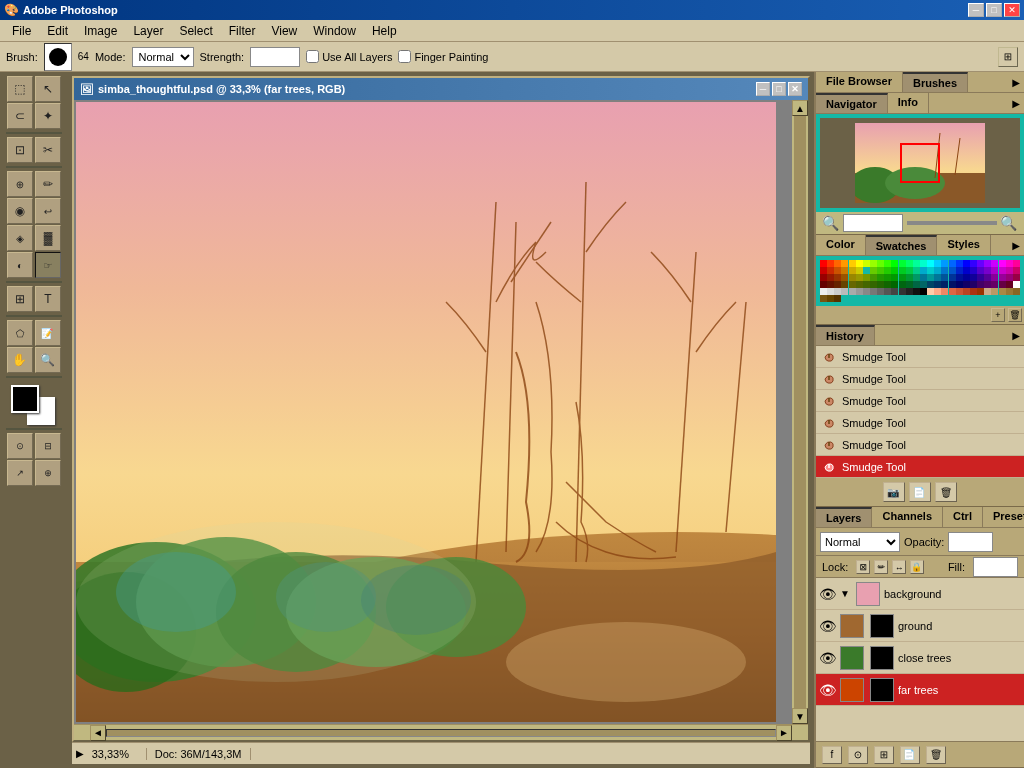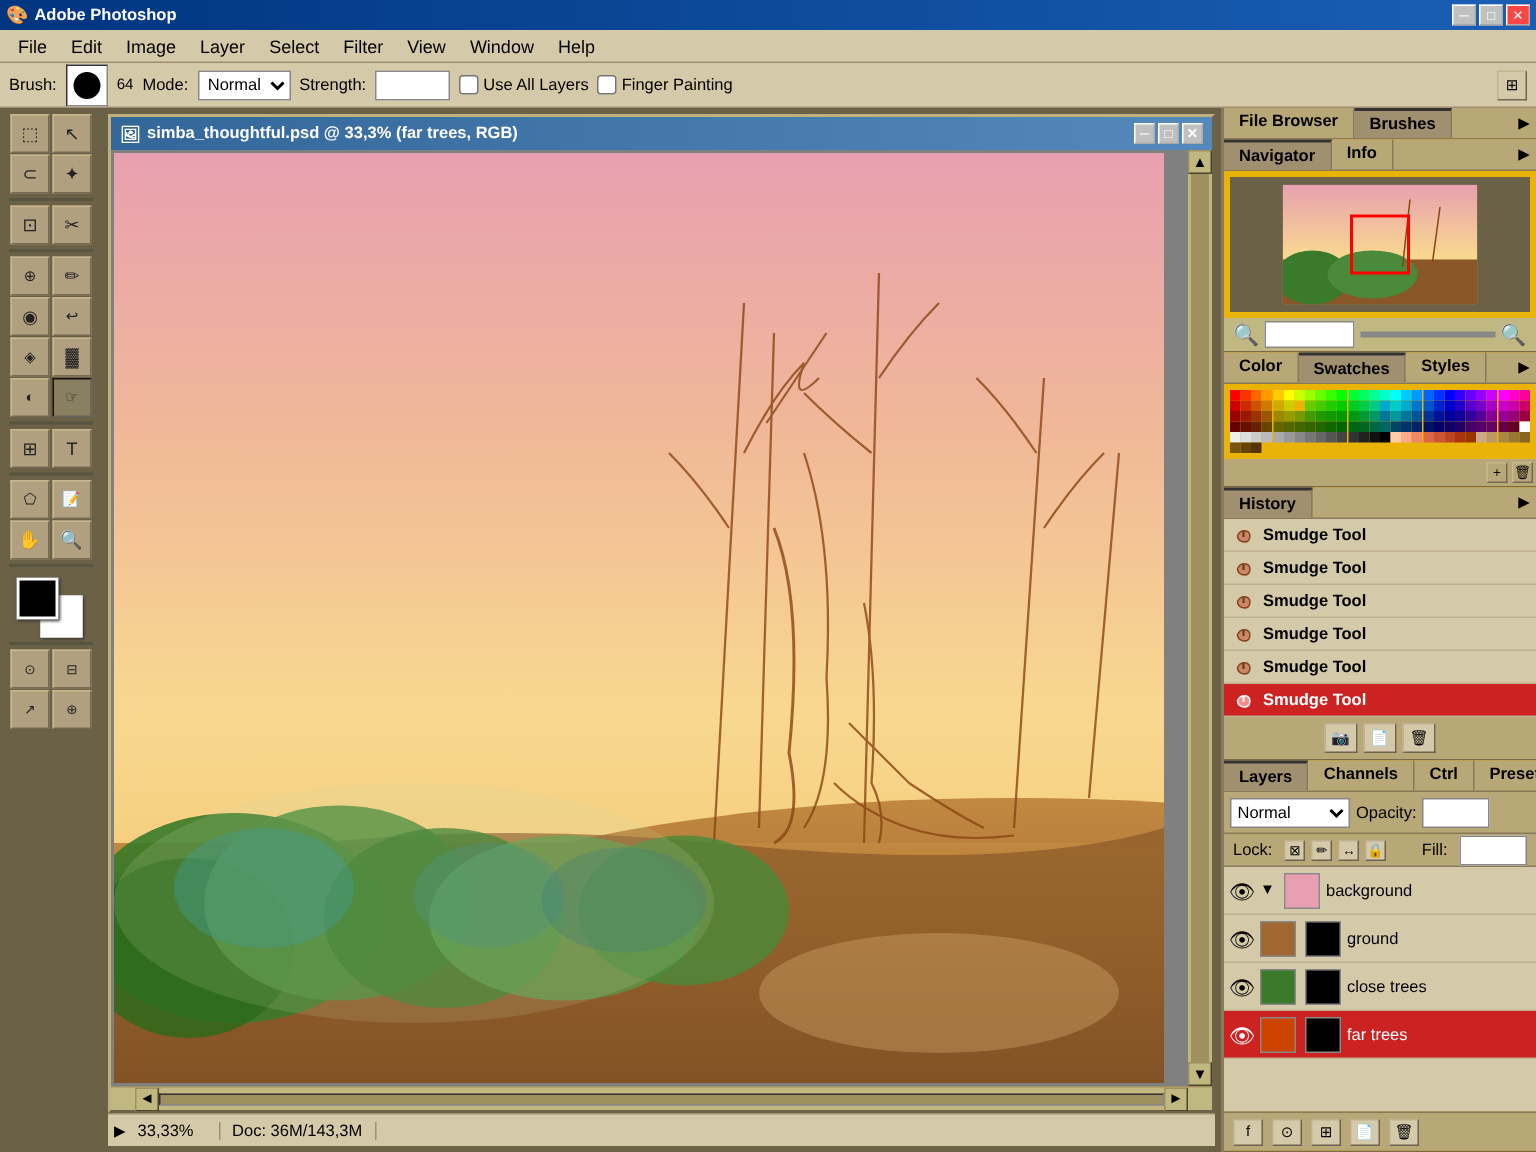--- a/index.html
+++ b/index.html
@@ -152,21 +152,21 @@
       width: 210px;
       background: #a09070;
       display: flex;
       flex-direction: column;
       flex-shrink: 0;
       border-left: 2px solid #8a7a5a;
     }
 
     
     .panel-section {
-      background: #eab308;
+      background: #14b8a6;
       border-bottom: 1px solid #7a6a4a;
     }
     .panel-btn { width: 14px; height: 14px; background: #b8a878; border: 1px outset #c8b890; font-size: 9px; cursor: pointer; display: flex; align-items: center; justify-content: center; }
 
     
     #navigator-panel { }
     .navigator-preview {
       height: 90px;
       background: #6b6147;
       margin: 4px;
@@ -201,21 +201,21 @@
       gap: 0;
       padding: 4px;
     }
     .swatch-cell { width: 7px; height: 7px; cursor: pointer; }
 
     
     #history-panel { }
     .history-list { background: #d4c9a8; }
     .history-item {
       height: 22px; display: flex; align-items: center; padding: 0 6px; gap: 6px;
-      border-bottom: 1px solid #c0b090; cursor: pointer; font-size: 11px; font-weight: bold;
+      border-bottom: 1px solid #c0b090; cursor: pointer; font-size: 11px;
     }
     .history-item.active { background: #cc2222; color: white; }
     .history-icon { width: 14px; height: 14px; display: flex; align-items: center; justify-content: center; }
     .history-controls { display: flex; gap: 4px; padding: 4px; background: #b8a878; justify-content: center; }
     .hist-btn { width: 22px; height: 20px; background: #d4c9a8; border: 1px outset #c0b090; font-size: 10px; cursor: pointer; }
 
     
     #layers-panel { flex: 1; display: flex; flex-direction: column; }
     .layers-options-bar {
       background: #b8a878; height: 28px; display: flex; align-items: center; padding: 0 4px; gap: 4px;

